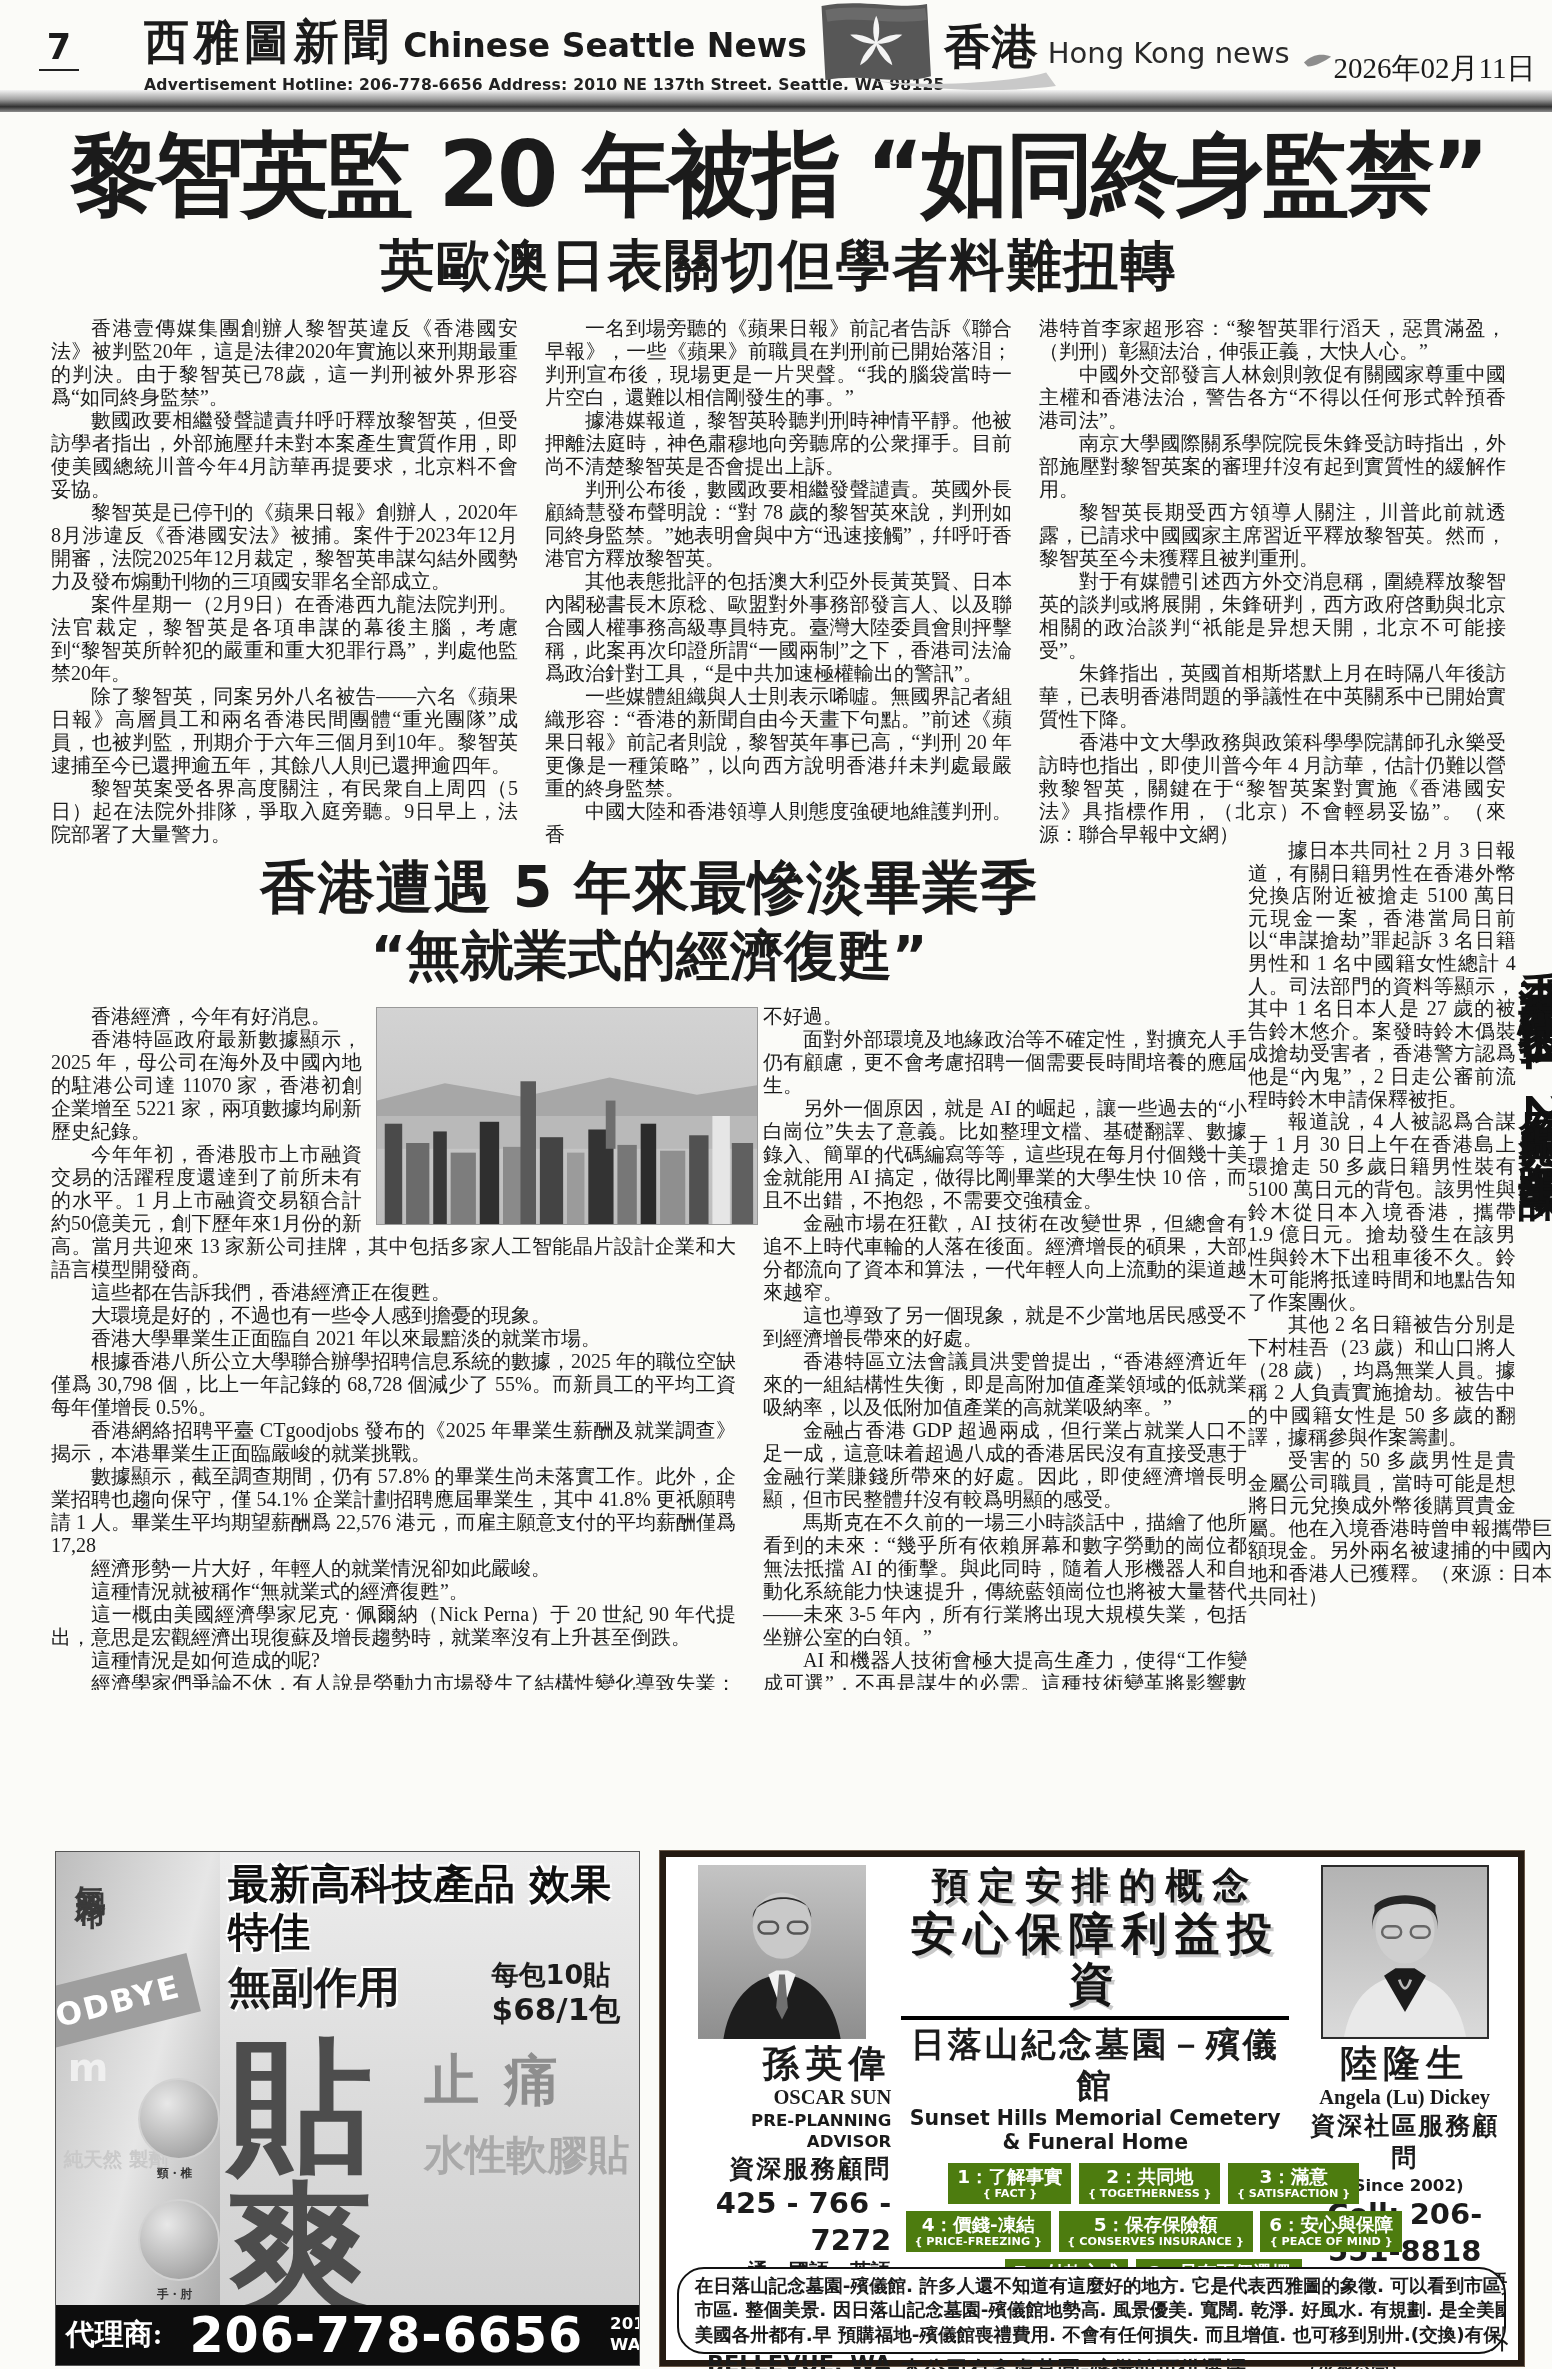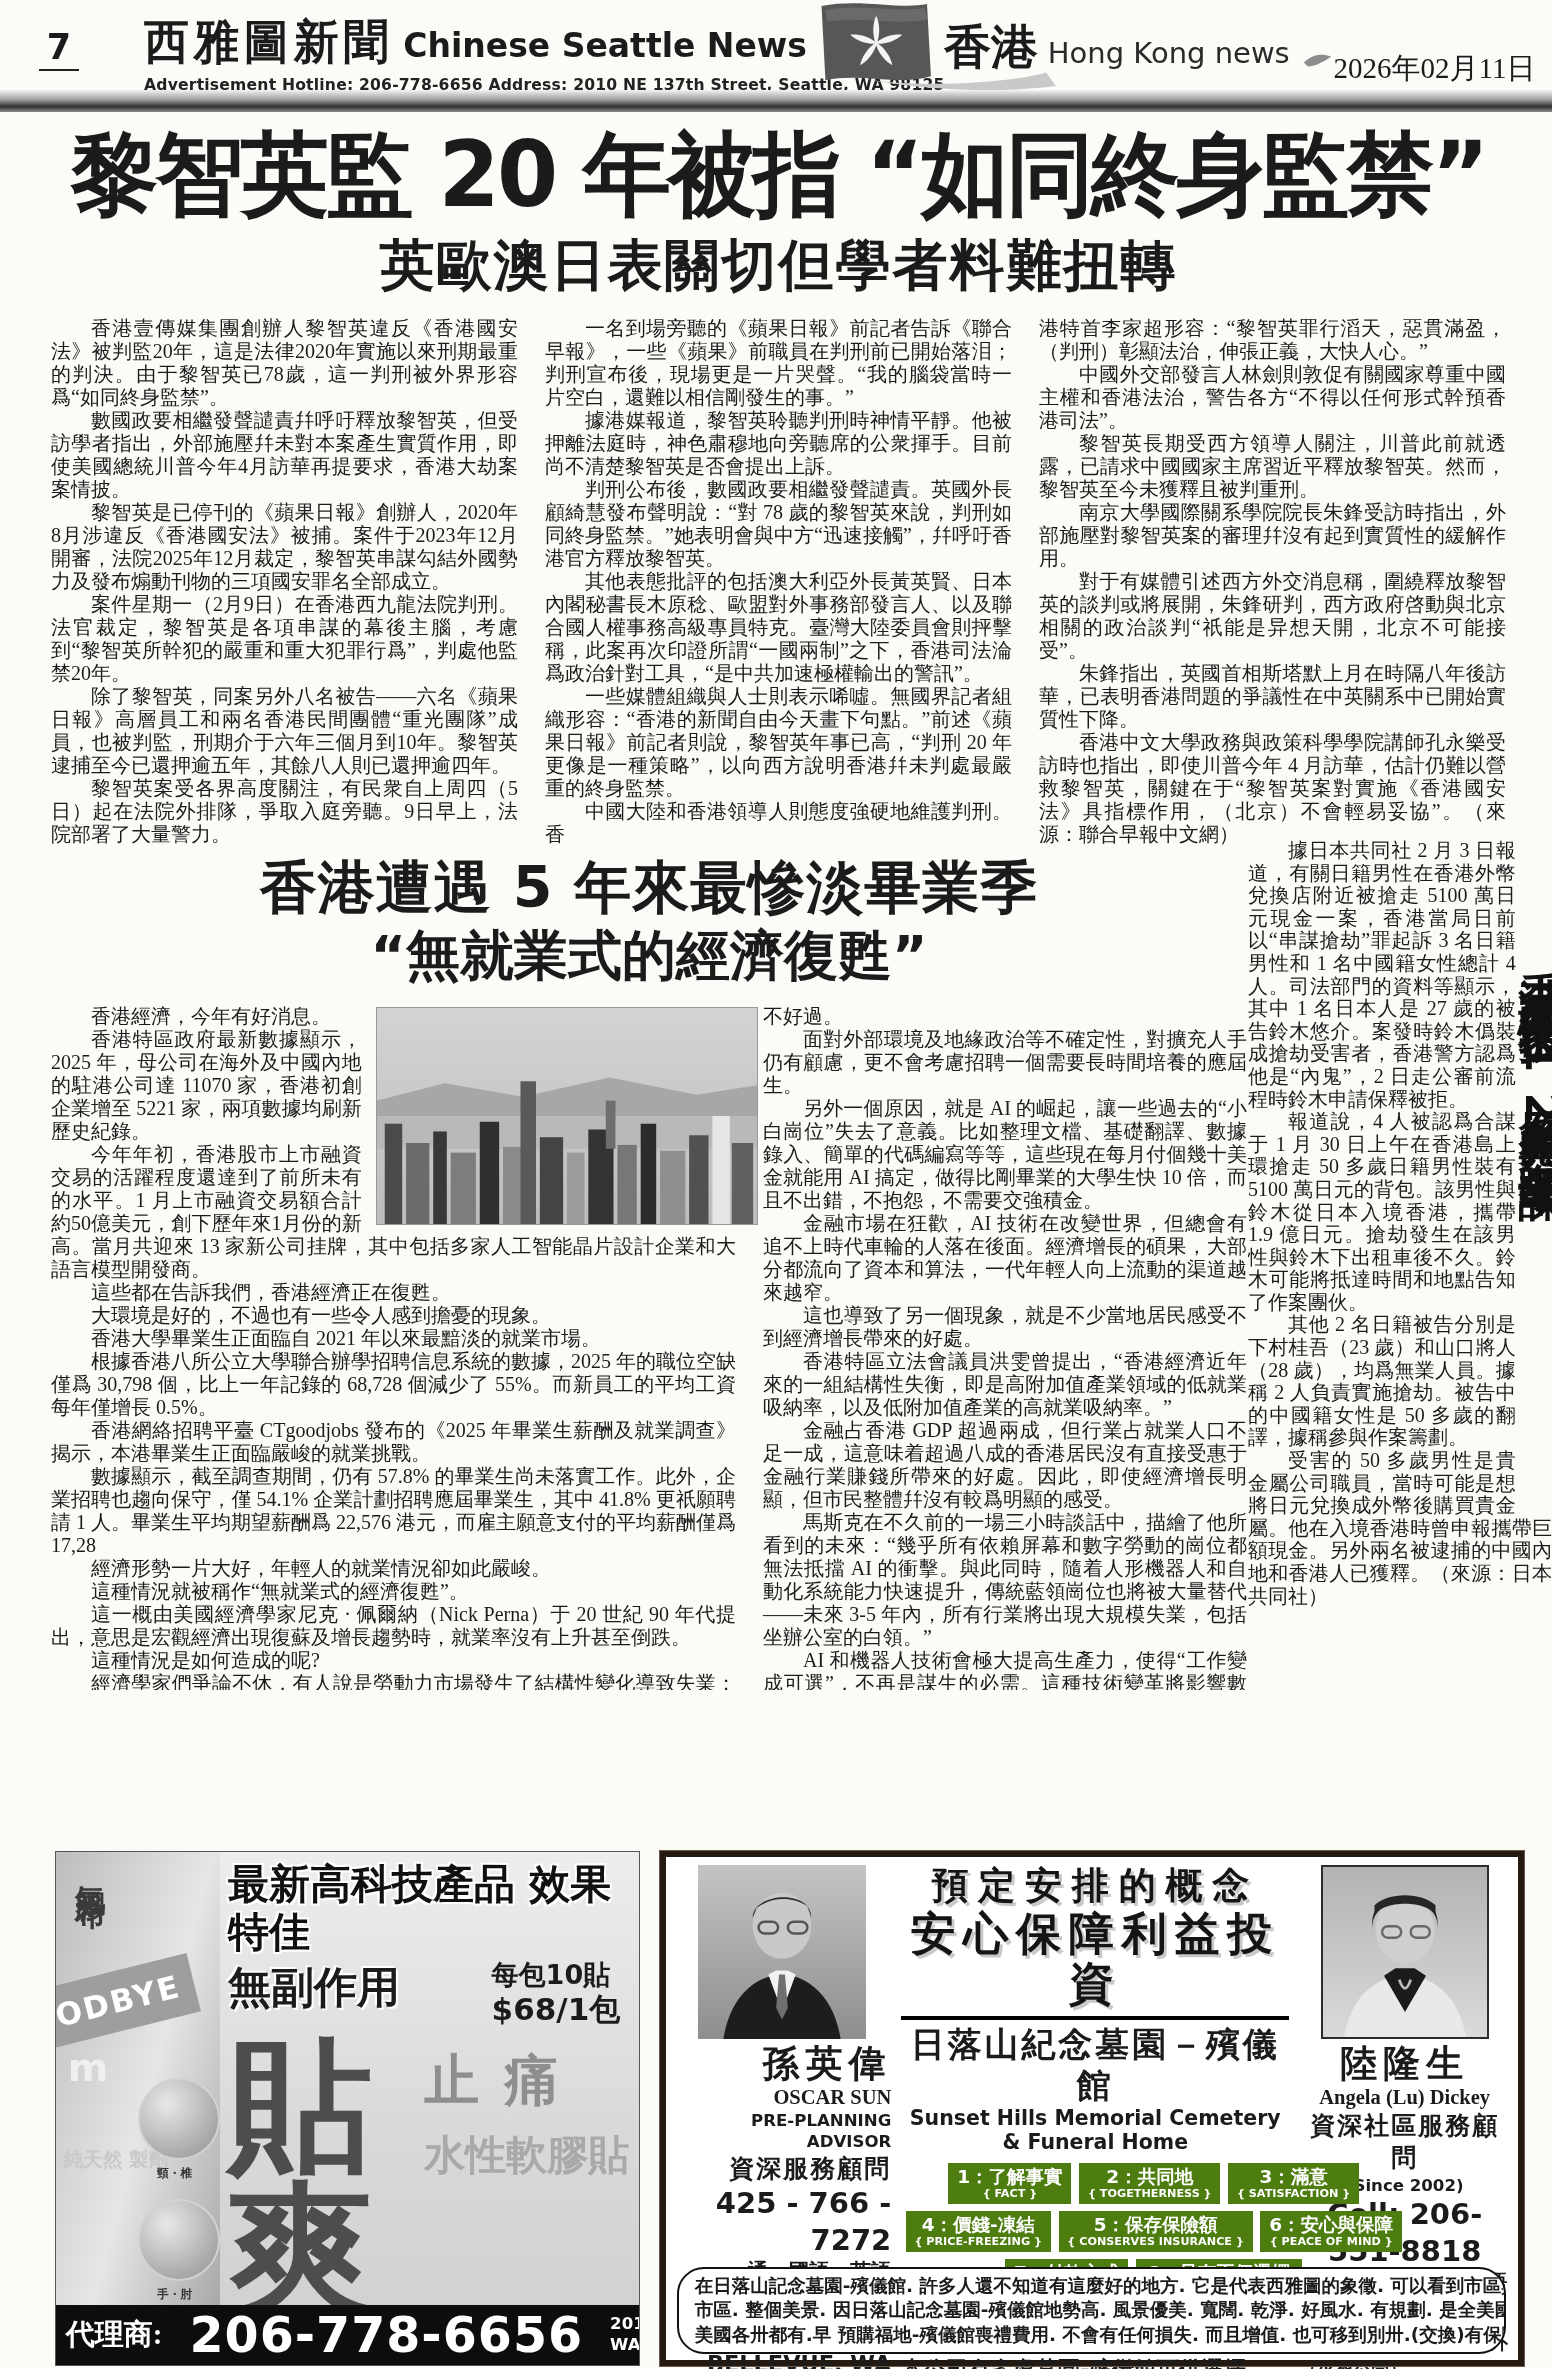--- a/index.html
+++ b/index.html
@@ -142,39 +142,39 @@
     <div class="hdr-date">2026年02月11日</div>
   </div>
   <div class="hdr-bar"></div>
 
   <div class="a1">
     <div class="a1h1">黎智英監 20 年被指 “如同終身監禁”</div>
     <div class="a1h2">英歐澳日表關切但學者料難扭轉</div>
     <div class="a1cols">
       <div class="col">
         <p>香港壹傳媒集團創辦人黎智英違反《香港國安法》被判監20年，這是法律2020年實施以來刑期最重的判決。由于黎智英已78歲，這一判刑被外界形容爲“如同終身監禁”。</p>
-        <p>數國政要相繼發聲譴責幷呼吁釋放黎智英，但受訪學者指出，外部施壓幷未對本案產生實質作用，即使美國總統川普今年4月訪華再提要求，香港大劫案案情披。</p>
+        <p>數國政要相繼發聲譴責幷呼吁釋放黎智英，但受訪學者指出，外部施壓幷未對本案產生實質作用，即使美國總統川普今年4月訪華再提要求，北京料不會妥協。</p>
         <p>黎智英是已停刊的《蘋果日報》創辦人，2020年8月涉違反《香港國安法》被捕。案件于2023年12月開審，法院2025年12月裁定，黎智英串謀勾結外國勢力及發布煽動刊物的三項國安罪名全部成立。</p>
         <p>案件星期一（2月9日）在香港西九龍法院判刑。法官裁定，黎智英是各項串謀的幕後主腦，考慮到“黎智英所幹犯的嚴重和重大犯罪行爲”，判處他監禁20年。</p>
         <p>除了黎智英，同案另外八名被告——六名《蘋果日報》高層員工和兩名香港民間團體“重光團隊”成員，也被判監，刑期介于六年三個月到10年。黎智英逮捕至今已還押逾五年，其餘八人則已還押逾四年。</p>
         <p>黎智英案受各界高度關注，有民衆自上周四（5日）起在法院外排隊，爭取入庭旁聽。9日早上，法院部署了大量警力。</p>
       </div>
       <div class="col">
         <p>一名到場旁聽的《蘋果日報》前記者告訴《聯合早報》，一些《蘋果》前職員在判刑前已開始落泪；判刑宣布後，現場更是一片哭聲。“我的腦袋當時一片空白，還難以相信剛發生的事。”</p>
         <p>據港媒報道，黎智英聆聽判刑時神情平靜。他被押離法庭時，神色肅穆地向旁聽席的公衆揮手。目前尚不清楚黎智英是否會提出上訴。</p>
         <p>判刑公布後，數國政要相繼發聲譴責。英國外長顧綺慧發布聲明說：“對 78 歲的黎智英來說，判刑如同終身監禁。”她表明會與中方“迅速接觸”，幷呼吁香港官方釋放黎智英。</p>
         <p>其他表態批評的包括澳大利亞外長黃英賢、日本內閣秘書長木原稔、歐盟對外事務部發言人、以及聯合國人權事務高級專員特克。臺灣大陸委員會則抨擊稱，此案再次印證所謂“一國兩制”之下，香港司法淪爲政治針對工具，“是中共加速極權輸出的警訊”。</p>
         <p>一些媒體組織與人士則表示唏噓。無國界記者組織形容：“香港的新聞自由今天畫下句點。”前述《蘋果日報》前記者則說，黎智英年事已高，“判刑 20 年更像是一種策略”，以向西方說明香港幷未判處最嚴重的終身監禁。</p>
         <p>中國大陸和香港領導人則態度強硬地維護判刑。香</p>
       </div>
       <div class="col">
         <p class="cont">港特首李家超形容：“黎智英罪行滔天，惡貫滿盈，（判刑）彰顯法治，伸張正義，大快人心。”</p>
         <p>中國外交部發言人林劍則敦促有關國家尊重中國主權和香港法治，警告各方“不得以任何形式幹預香港司法”。</p>
+        <p>南京大學國際關系學院院長朱鋒受訪時指出，外部施壓對黎智英案的審理幷沒有起到實質性的緩解作用。</p>
         <p>黎智英長期受西方領導人關注，川普此前就透露，已請求中國國家主席習近平釋放黎智英。然而，黎智英至今未獲釋且被判重刑。</p>
-        <p>南京大學國際關系學院院長朱鋒受訪時指出，外部施壓對黎智英案的審理幷沒有起到實質性的緩解作用。</p>
         <p>對于有媒體引述西方外交消息稱，圍繞釋放黎智英的談判或將展開，朱鋒研判，西方政府啓動與北京相關的政治談判“祇能是异想天開，北京不可能接受”。</p>
         <p>朱鋒指出，英國首相斯塔默上月在時隔八年後訪華，已表明香港問題的爭議性在中英關系中已開始實質性下降。</p>
         <p>香港中文大學政務與政策科學學院講師孔永樂受訪時也指出，即使川普今年 4 月訪華，估計仍難以營救黎智英，關鍵在于“黎智英案對實施《香港國安法》具指標作用，（北京）不會輕易妥協”。（來源：聯合早報中文網）</p>
       </div>
     </div>
   </div>
 
   <div class="a2">
     <div class="a2h1">香港遭遇 5 年來最慘淡畢業季</div>
     <div class="a2h2">“無就業式的經濟復甦”</div>

